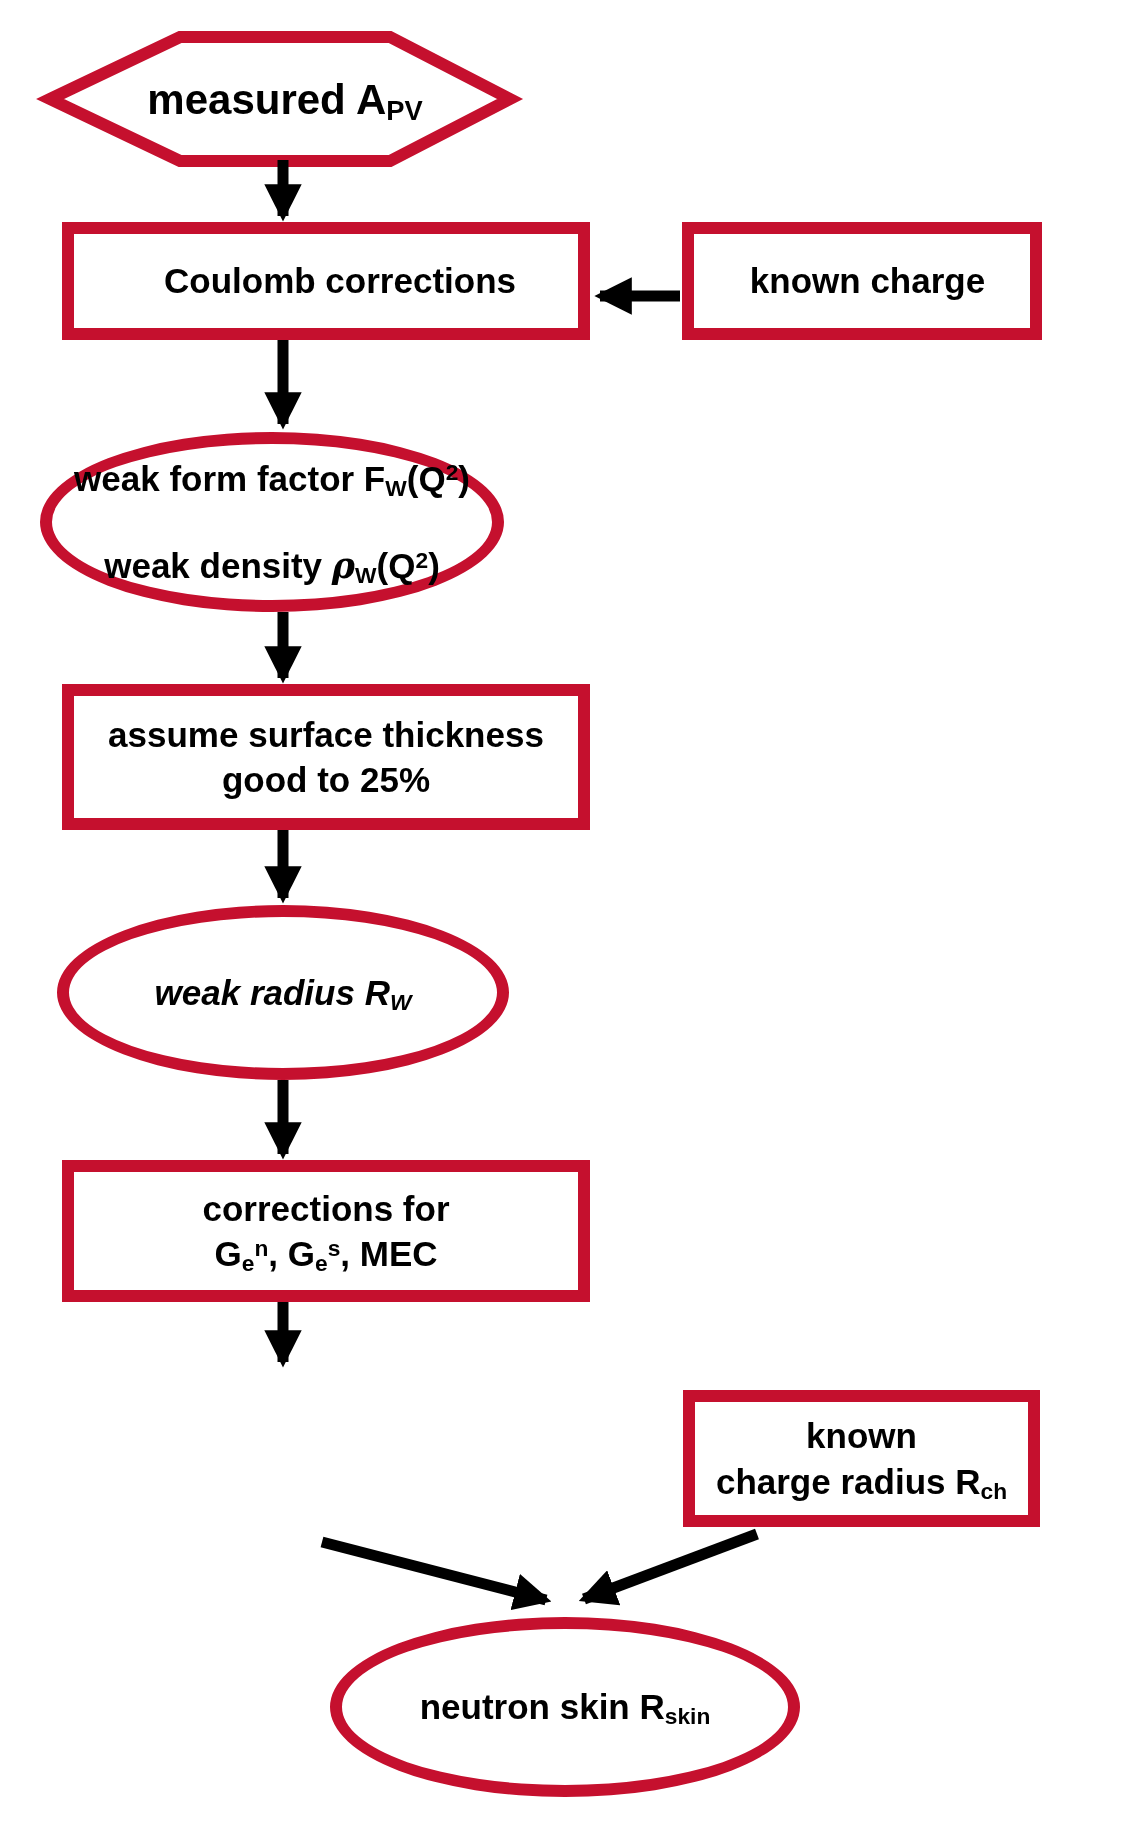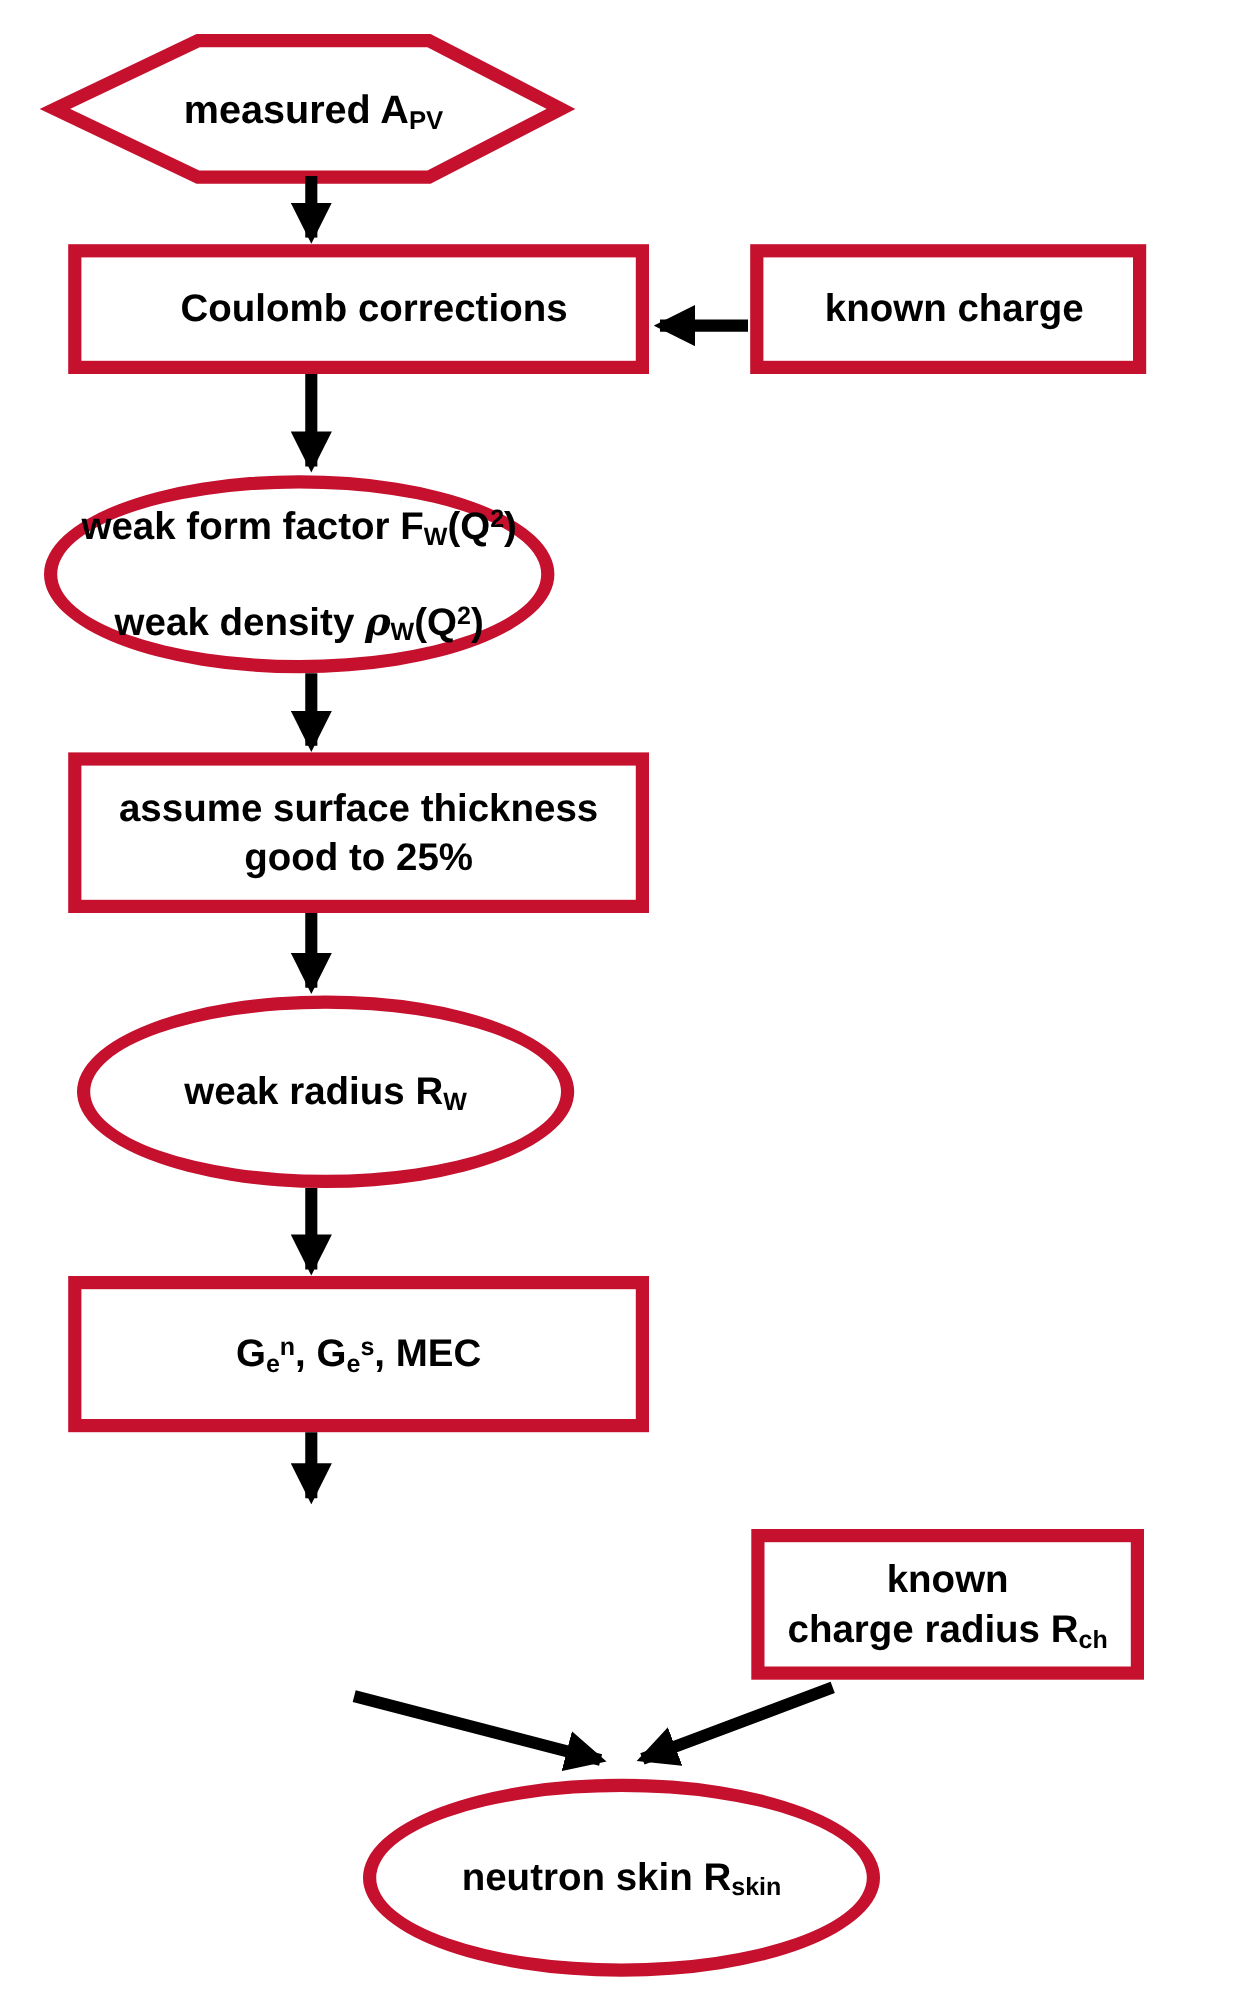--- a/index.html
+++ b/index.html
@@ -23,21 +23,21 @@
     align-items:center;justify-content:center;
     text-align:center;
     font-size:35px;line-height:1.3;
     background:#ffffff;
   }
   .rect{border:12px solid var(--red);}
   .ellipse{border:12px solid var(--red);border-radius:50%;}
   .hexlabel{
     position:absolute;
     display:flex;align-items:center;justify-content:center;
-    text-align:center;font-size:36px;
+    text-align:center;font-size:42px;
   }
   .line{white-space:nowrap;}
   sub.sb{font-size:.65em;position:relative;top:.22em;vertical-align:baseline;line-height:0;}
   sup.sp{font-size:.65em;position:relative;top:-.45em;vertical-align:baseline;line-height:0;}
   .sym{font-family:"DejaVu Serif",serif;font-style:italic;font-weight:bold;}
   svg.overlay{position:absolute;left:0;top:0;pointer-events:none;}
 </style>
 </head>
 <body>
 
@@ -58,25 +58,26 @@
   <div class="shape ellipse" style="left:40px;top:432px;width:464px;height:180px;gap:42px;">
     <div class="line"><span>weak form factor F</span><sub class="sb">W</sub><span>(Q</span><sup class="sp">2</sup><span>)</span></div>
     <div class="line"><span>weak density </span><span class="sym">ρ</span><sub class="sb">W</sub><span>(Q</span><sup class="sp">2</sup><span>)</span></div>
   </div>
 
   <div class="shape rect" style="left:62px;top:684px;width:528px;height:146px;">
     <div class="line"><span>assume surface thickness</span></div>
     <div class="line"><span>good to 25%</span></div>
   </div>
 
-  <div class="shape ellipse" style="left:70px;top:905px;width:452px;height:175px;">
+  <div class="shape ellipse" style="left:57px;top:905px;width:452px;height:175px;font-style:italic;">
     <div class="line"><span>weak radius R</span><sub class="sb">W</sub></div>
   </div>
 
   <div class="shape rect" style="left:62px;top:1160px;width:528px;height:142px;">
+    <div class="line"><span>corrections for</span></div>
     <div class="line"><span>G</span><sub class="sb">e</sub><sup class="sp">n</sup><span>, G</span><sub class="sb">e</sub><sup class="sp">s</sup><span>, MEC</span></div>
   </div>
 
 
   <div class="shape rect" style="left:683px;top:1390px;width:357px;height:137px;">
     <div class="line"><span>known</span></div>
     <div class="line"><span>charge radius R</span><sub class="sb">ch</sub></div>
   </div>
 
   <div class="shape ellipse" style="left:330px;top:1617px;width:470px;height:180px;">

